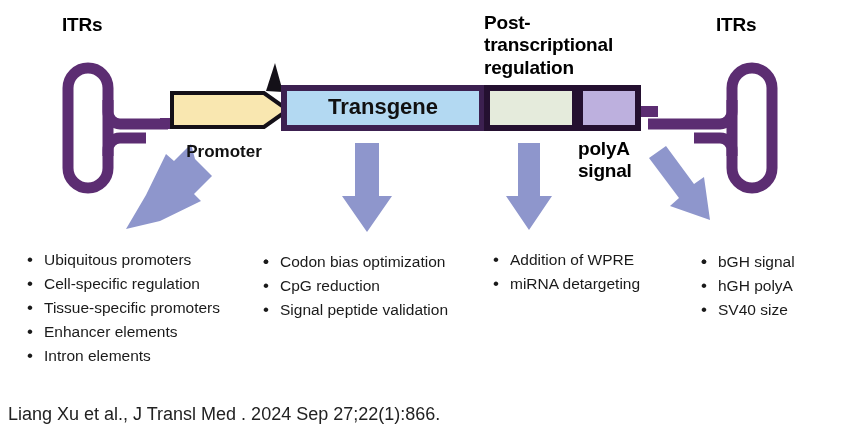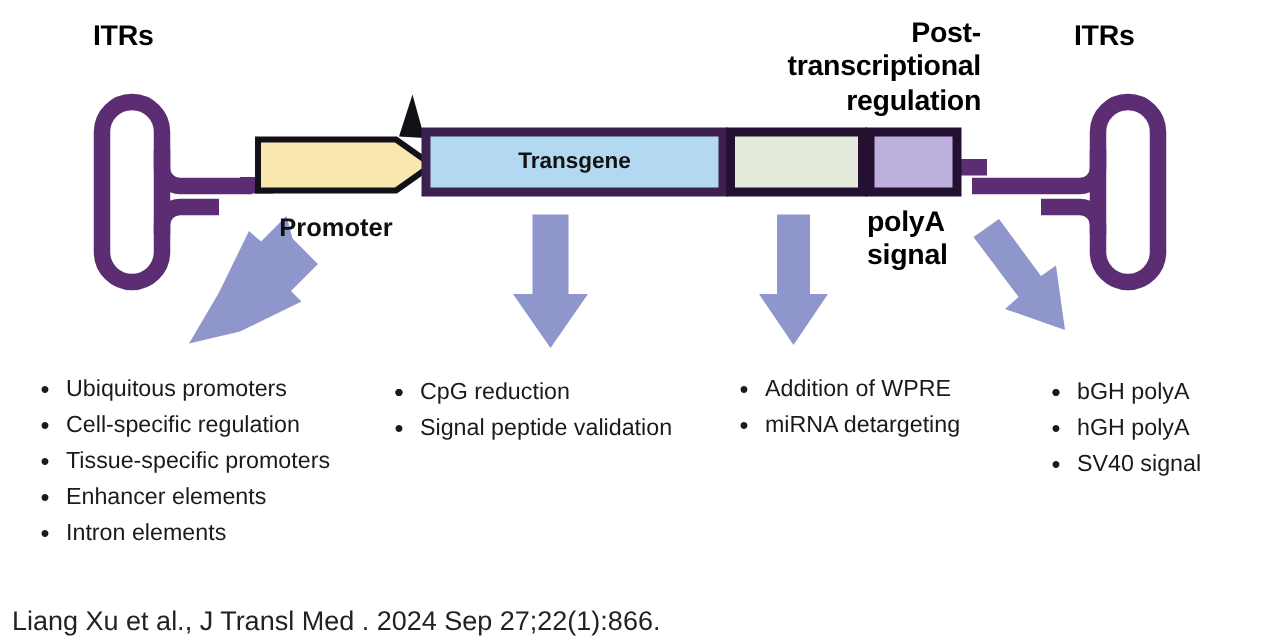--- a/index.html
+++ b/index.html
@@ -17,31 +17,31 @@
   
   .toplabel{
     font-weight:bold;
     font-size:19px;
     color:#000;
     line-height:1.18;
     letter-spacing:-0.2px;
   }
   #itr-left-label{left:62px;top:14px;}
   #itr-right-label{left:716px;top:14px;}
-  #ptr-label{left:484px;top:12px;width:170px;text-align:right;}
+  #ptr-label{left:484px;top:12px;width:170px;}
   #polya-label{left:578px;top:138px;width:90px;line-height:1.15;}
 
   
   svg.diagram{position:absolute;left:0;top:0;}
 
   
   .boxtext{
     position:absolute;
     font-weight:bold;
-    font-size:15px;
+    font-size:22px;
     color:#111;
     display:flex;align-items:center;justify-content:center;
     pointer-events:none;
   }
   #transgene-text{left:286px;top:88px;width:194px;height:38px;}
   #promoter-text{left:176px;top:94px;width:96px;height:28px;font-size:17px;margin-top:44px;}
 
   
   .col{position:absolute;font-size:15.5px;color:#1a1a1a;line-height:1.42;}
   .col ul{margin:0;padding:0 0 0 22px;list-style:none;}
@@ -187,37 +187,37 @@
         <li><span class="bullet">•</span><span>Cell-specific regulation</span></li>
         <li><span class="bullet">•</span><span>Tissue-specific promoters</span></li>
         <li><span class="bullet">•</span><span>Enhancer elements</span></li>
         <li><span class="bullet">•</span><span>Intron elements</span></li>
       </ul>
   </div>
 
   <div class="col" id="col-transgene">
     <ul>
         <li><span class="bullet">•</span></li>
-        <li><span class="bullet">•</span></li>
+        <li><span class="bullet">•</span><span>Codon bias optimization</span></li>
         <li><span class="bullet">•</span><span>CpG reduction</span></li>
         <li><span class="bullet">•</span><span>Signal peptide validation</span></li>
       </ul>
   </div>
 
   <div class="col" id="col-ptr">
     <ul>
         <li><span class="bullet">•</span><span>Addition of WPRE</span></li>
         <li><span class="bullet">•</span><span>miRNA detargeting</span></li>
       </ul>
   </div>
 
   <div class="col" id="col-polya">
     <ul>
         <li><span class="bullet">•</span></li>
-        <li><span class="bullet">•</span><span>bGH polyA</span></li>
+        <li><span class="bullet">•</span><span>bGH signal</span></li>
         <li><span class="bullet">•</span><span>hGH polyA</span></li>
-        <li><span class="bullet">•</span><span>SV40 signal</span></li>
+        <li><span class="bullet">•</span><span>SV40 size</span></li>
       </ul>
   </div>
 
   <div id="citation">Liang Xu et al., J Transl Med . 2024 Sep 27;22(1):866.</div>
 
 </div>
 
 </body></html>

